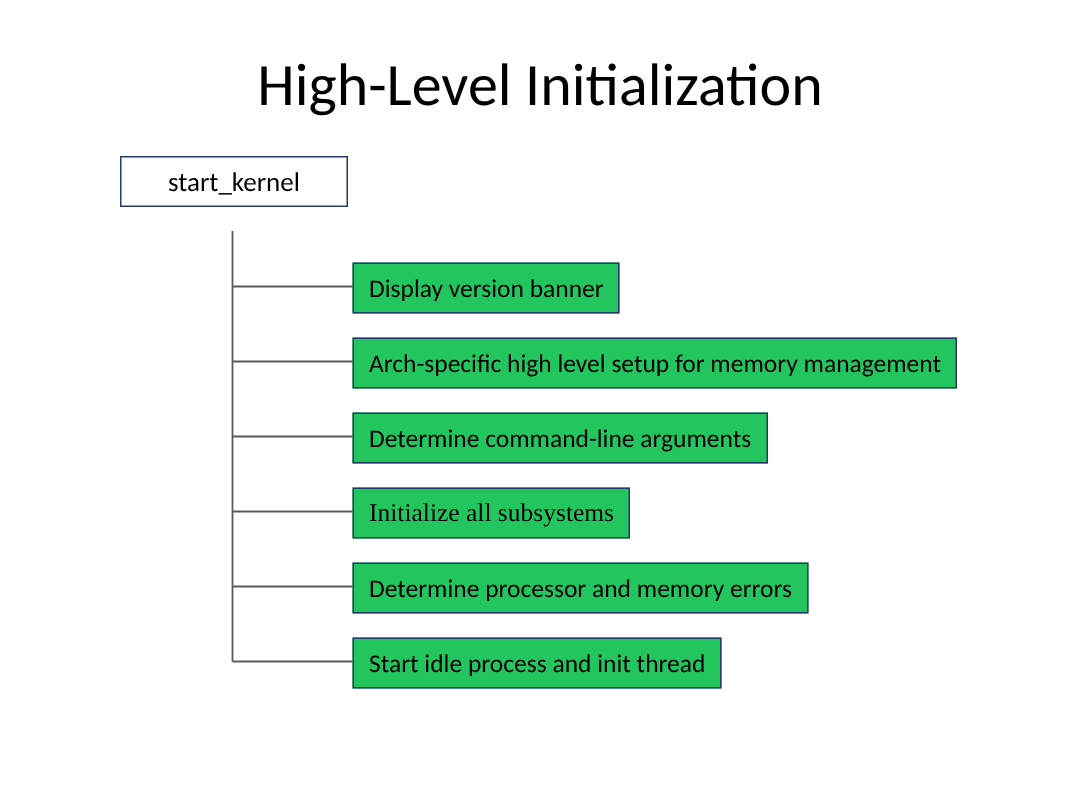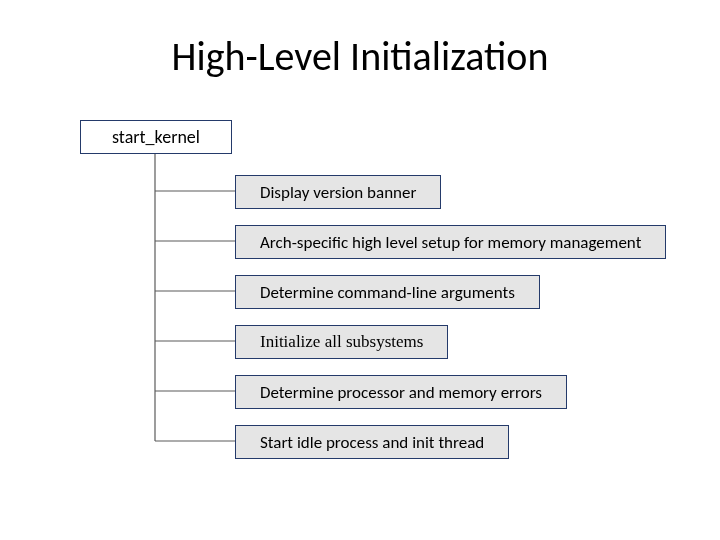--- a/index.html
+++ b/index.html
@@ -18,35 +18,35 @@
     left: 0;
     width: 720px;
     text-align: center;
     font-size: 40px;
     font-weight: 400;
     margin-top: 12px;
   }
   .root-box {
     position: absolute;
     left: 80px;
-    top: 120px;
+    top: 104px;
     width: 150px;
     height: 32px;
     border: 1.5px solid #243a6a;
     background: #fff;
     display: flex;
     align-items: center;
     justify-content: center;
     font-size: 18px;
   }
   .child-box {
     position: absolute;
     border: 1.5px solid #243a6a;
-    background: #e5e5e5;
-    padding: 5px 24px;
+    background: #22c55e;
+    padding: 5px 10px;
     font-size: 17px;
     white-space: nowrap;
     display: flex;
     align-items: center;
     height: 22px;
     justify-content: center;
   }
   svg.connectors {
     position: absolute;
     left: 0;

